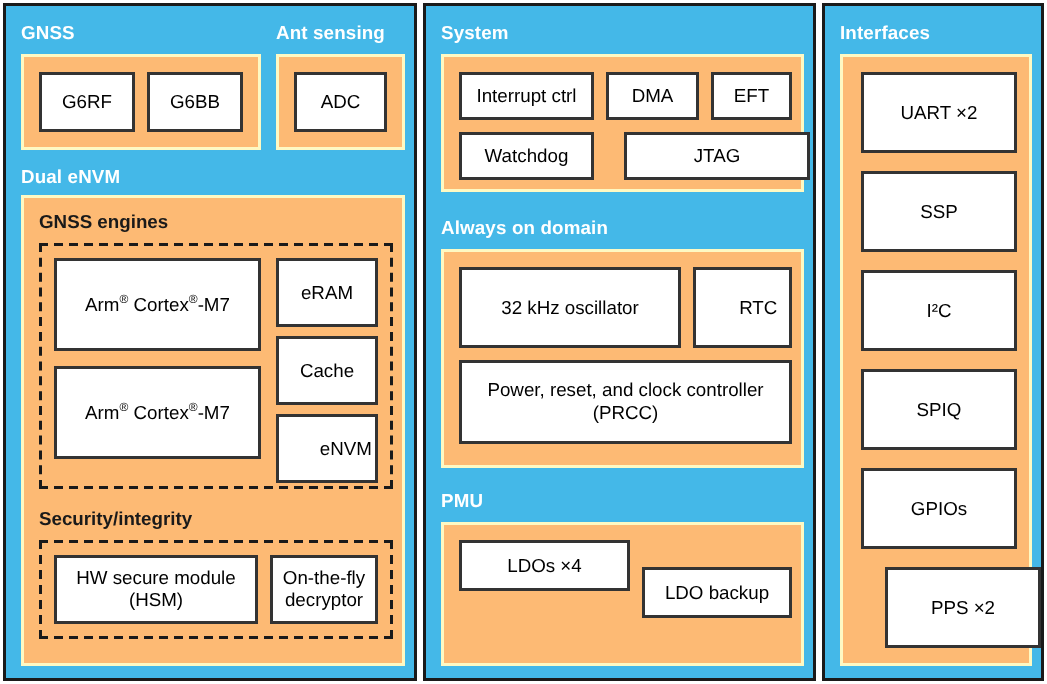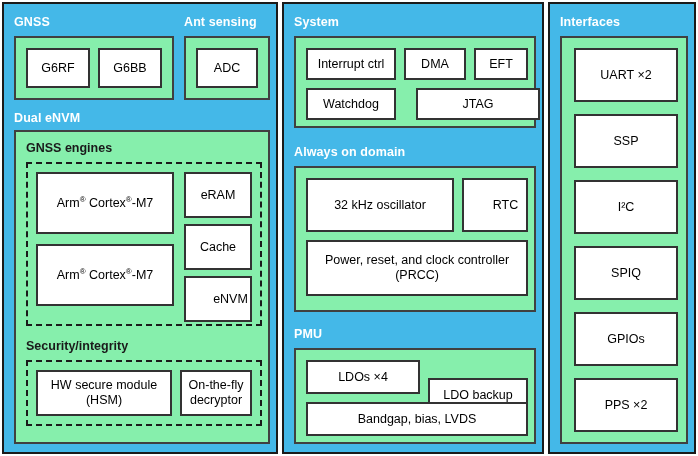--- a/index.html
+++ b/index.html
@@ -41,22 +41,22 @@
     color: #1a1a1a;
     font-weight: bold;
     font-size: 12.5px;
     line-height: 13px;
     padding-left: 10px;
     white-space: nowrap;
   }
   .panel {
     position: absolute;
     box-sizing: border-box;
-    background: #86efac;
-    border: 2px solid #404040;
+    background: #fdba74;
+    border: 2px solid #fef9c3;
   }
   .dashed {
     position: absolute;
     box-sizing: border-box;
     border: 2px dashed #1a1a1a;
     background: transparent;
   }
   .cell {
     position: absolute;
     box-sizing: border-box;
@@ -151,31 +151,30 @@
       <div class="cell" style="left:10px; top:72px; width:222px; height:56px;">
         <span><span>Power, reset, and clock controller</span><br><span>(PRCC)</span></span>
       </div>
     </div>
 
     <div class="group-label lbl-abs" style="left:0; top:324px;">PMU</div>
 
     <div class="panel" style="left:10px; top:344px; width:242px; height:96px;">
       <div class="cell" style="left:10px; top:10px; width:114px; height:34px;">LDOs ×4</div>
       <div class="cell" style="left:132px; top:28px; width:100px; height:34px;">LDO backup</div>
-      <div class="cell" style="left:10px; top:52px; width:222px; height:34px;">Bandgap, bias, LVDS</div>
     </div>
   </div>
 
   <div class="col" id="col-right">
 
     <div class="group-label lbl-abs" style="left:0; top:12px;">Interfaces</div>
 
     <div class="panel" style="left:10px; top:32px; width:128px; height:408px;">
       <div class="cell" style="left:12px; top:10px; width:104px; height:54px;">UART ×2</div>
       <div class="cell" style="left:12px; top:76px; width:104px; height:54px;">SSP</div>
       <div class="cell" style="left:12px; top:142px; width:104px; height:54px;">I²C</div>
       <div class="cell" style="left:12px; top:208px; width:104px; height:54px;">SPIQ</div>
       <div class="cell" style="left:12px; top:274px; width:104px; height:54px;">GPIOs</div>
-      <div class="cell" style="left:12px; top:340px; width:104px; height:54px;text-align:right;">PPS ×2</div>
+      <div class="cell" style="left:28px; top:340px; width:104px; height:54px;text-align:right;">PPS ×2</div>
     </div>
   </div>
 
 </div>
 
 </body></html>

